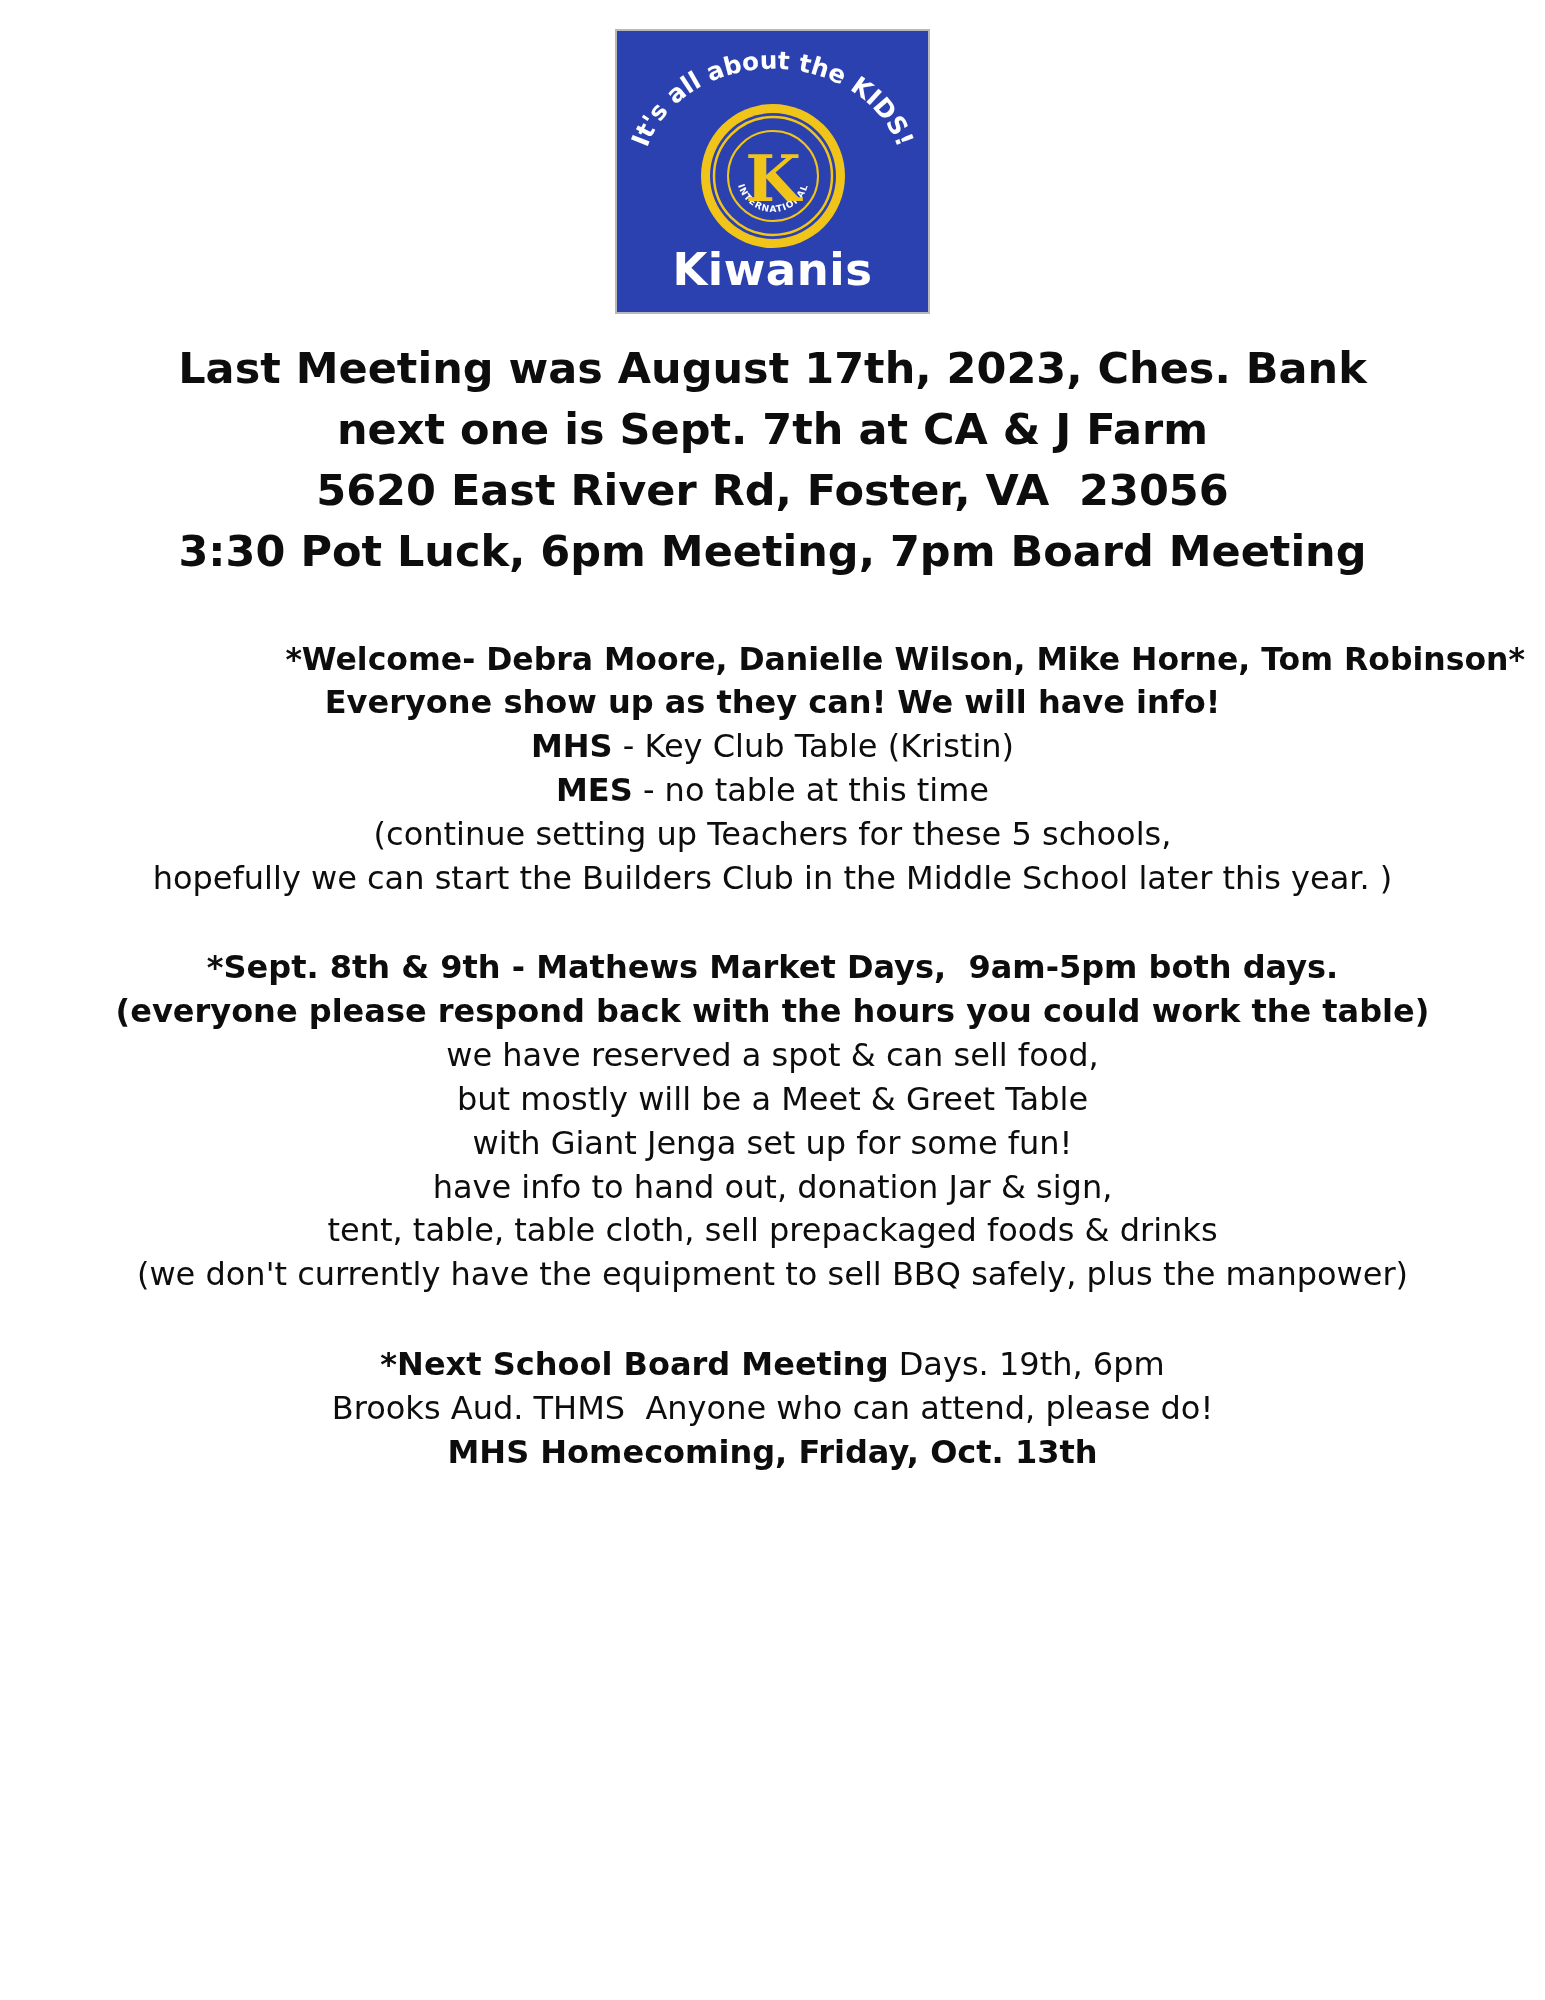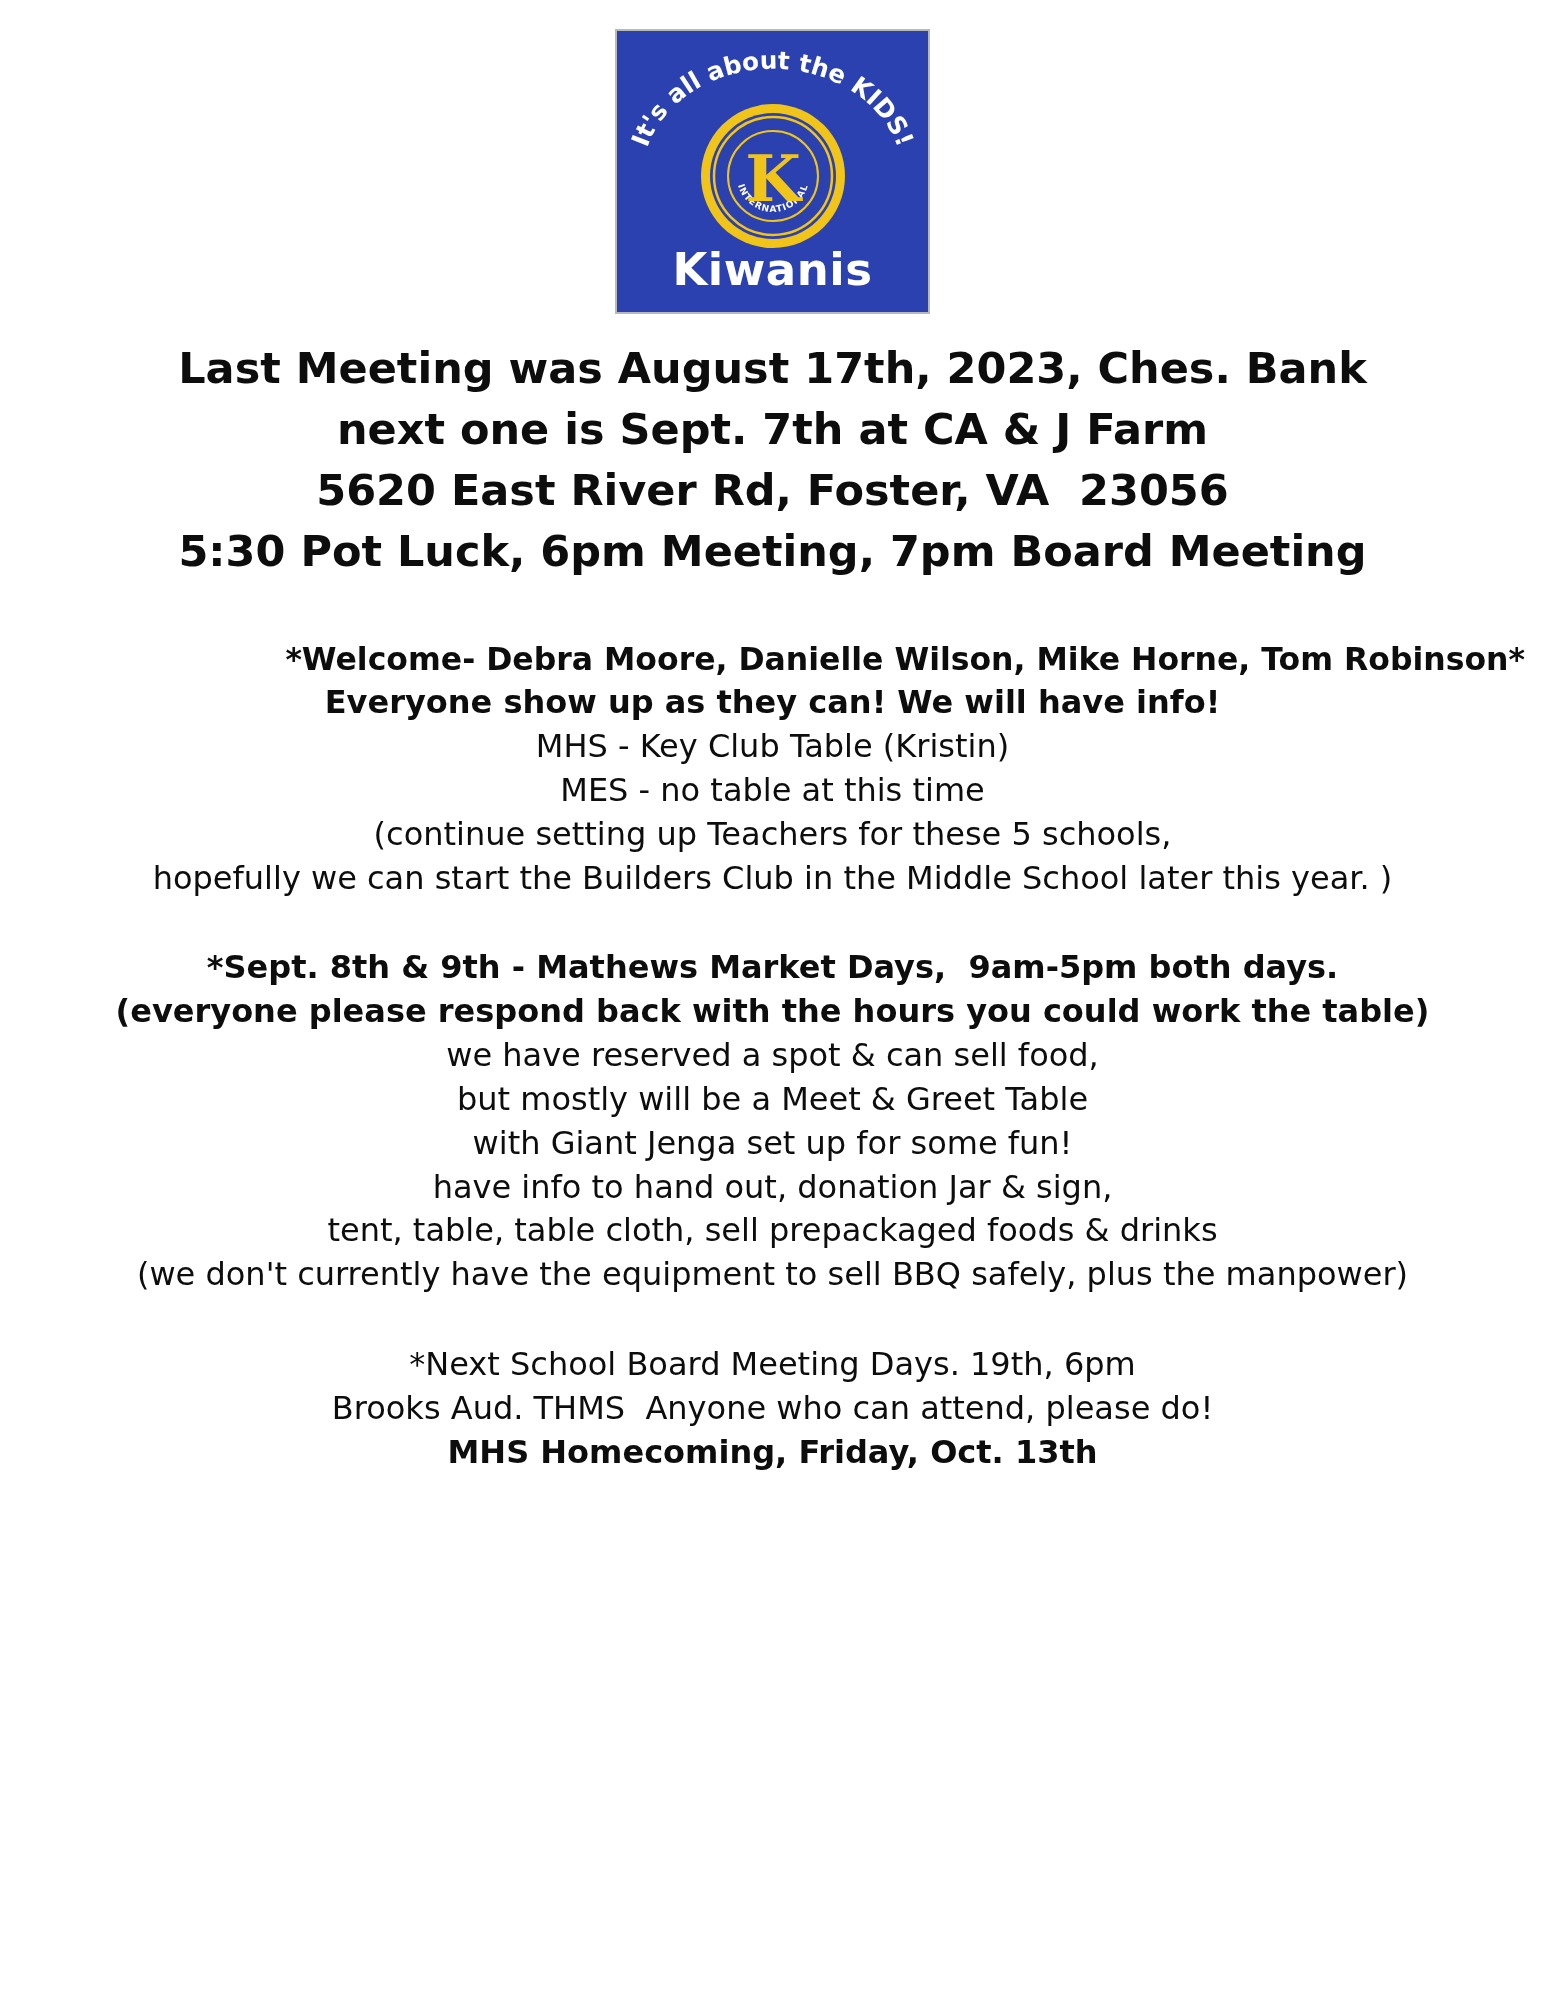--- a/index.html
+++ b/index.html
@@ -87,21 +87,21 @@
     font-size: 43px;
     font-weight: 700;
     line-height: 1.42;
   }
   .line.wide {
     font-size: 31.5px;
     text-align: right;
   }
   .spacer-lg { height: 56px; }
   .spacer-md { height: 46px; }
-  b { font-weight: 400; }
+  b { font-weight: 700; }
 </style>
 </head>
 <body>
 
 <div class="page">
 
   <div class="logo-wrap">
     <div class="logo-box">
 
       <svg class="logo-arc" viewBox="0 0 315 120">
@@ -133,21 +133,21 @@
       </svg>
 
       <div class="logo-word">Kiwanis</div>
     </div>
   </div>
 
   <div class="block">
     <div class="line head">Last Meeting was August 17th, 2023, Ches. Bank</div>
     <div class="line head">next one is Sept. 7th at CA &amp; J Farm</div>
     <div class="line head">5620 East River Rd, Foster, VA  23056</div>
-    <div class="line head">5:30 Pot Luck, 6pm Meeting, 7pm Board Meeting</div>
+    <div class="line head">3:30 Pot Luck, 6pm Meeting, 7pm Board Meeting</div>
   </div>
 
   <div class="spacer-lg"></div>
 
   <div class="block">
     <div class="line bold wide">*Welcome- Debra Moore, Danielle Wilson, Mike Horne, Tom Robinson*</div>
     <div class="line bold">Everyone show up as they can! We will have info!</div>
     <div class="line"><b>MHS</b><span> - Key Club Table (Kristin)</span></div>
     <div class="line"><b>MES</b><span> - no table at this time</span></div>
     <div class="line">(continue setting up Teachers for these 5 schools,</div>

